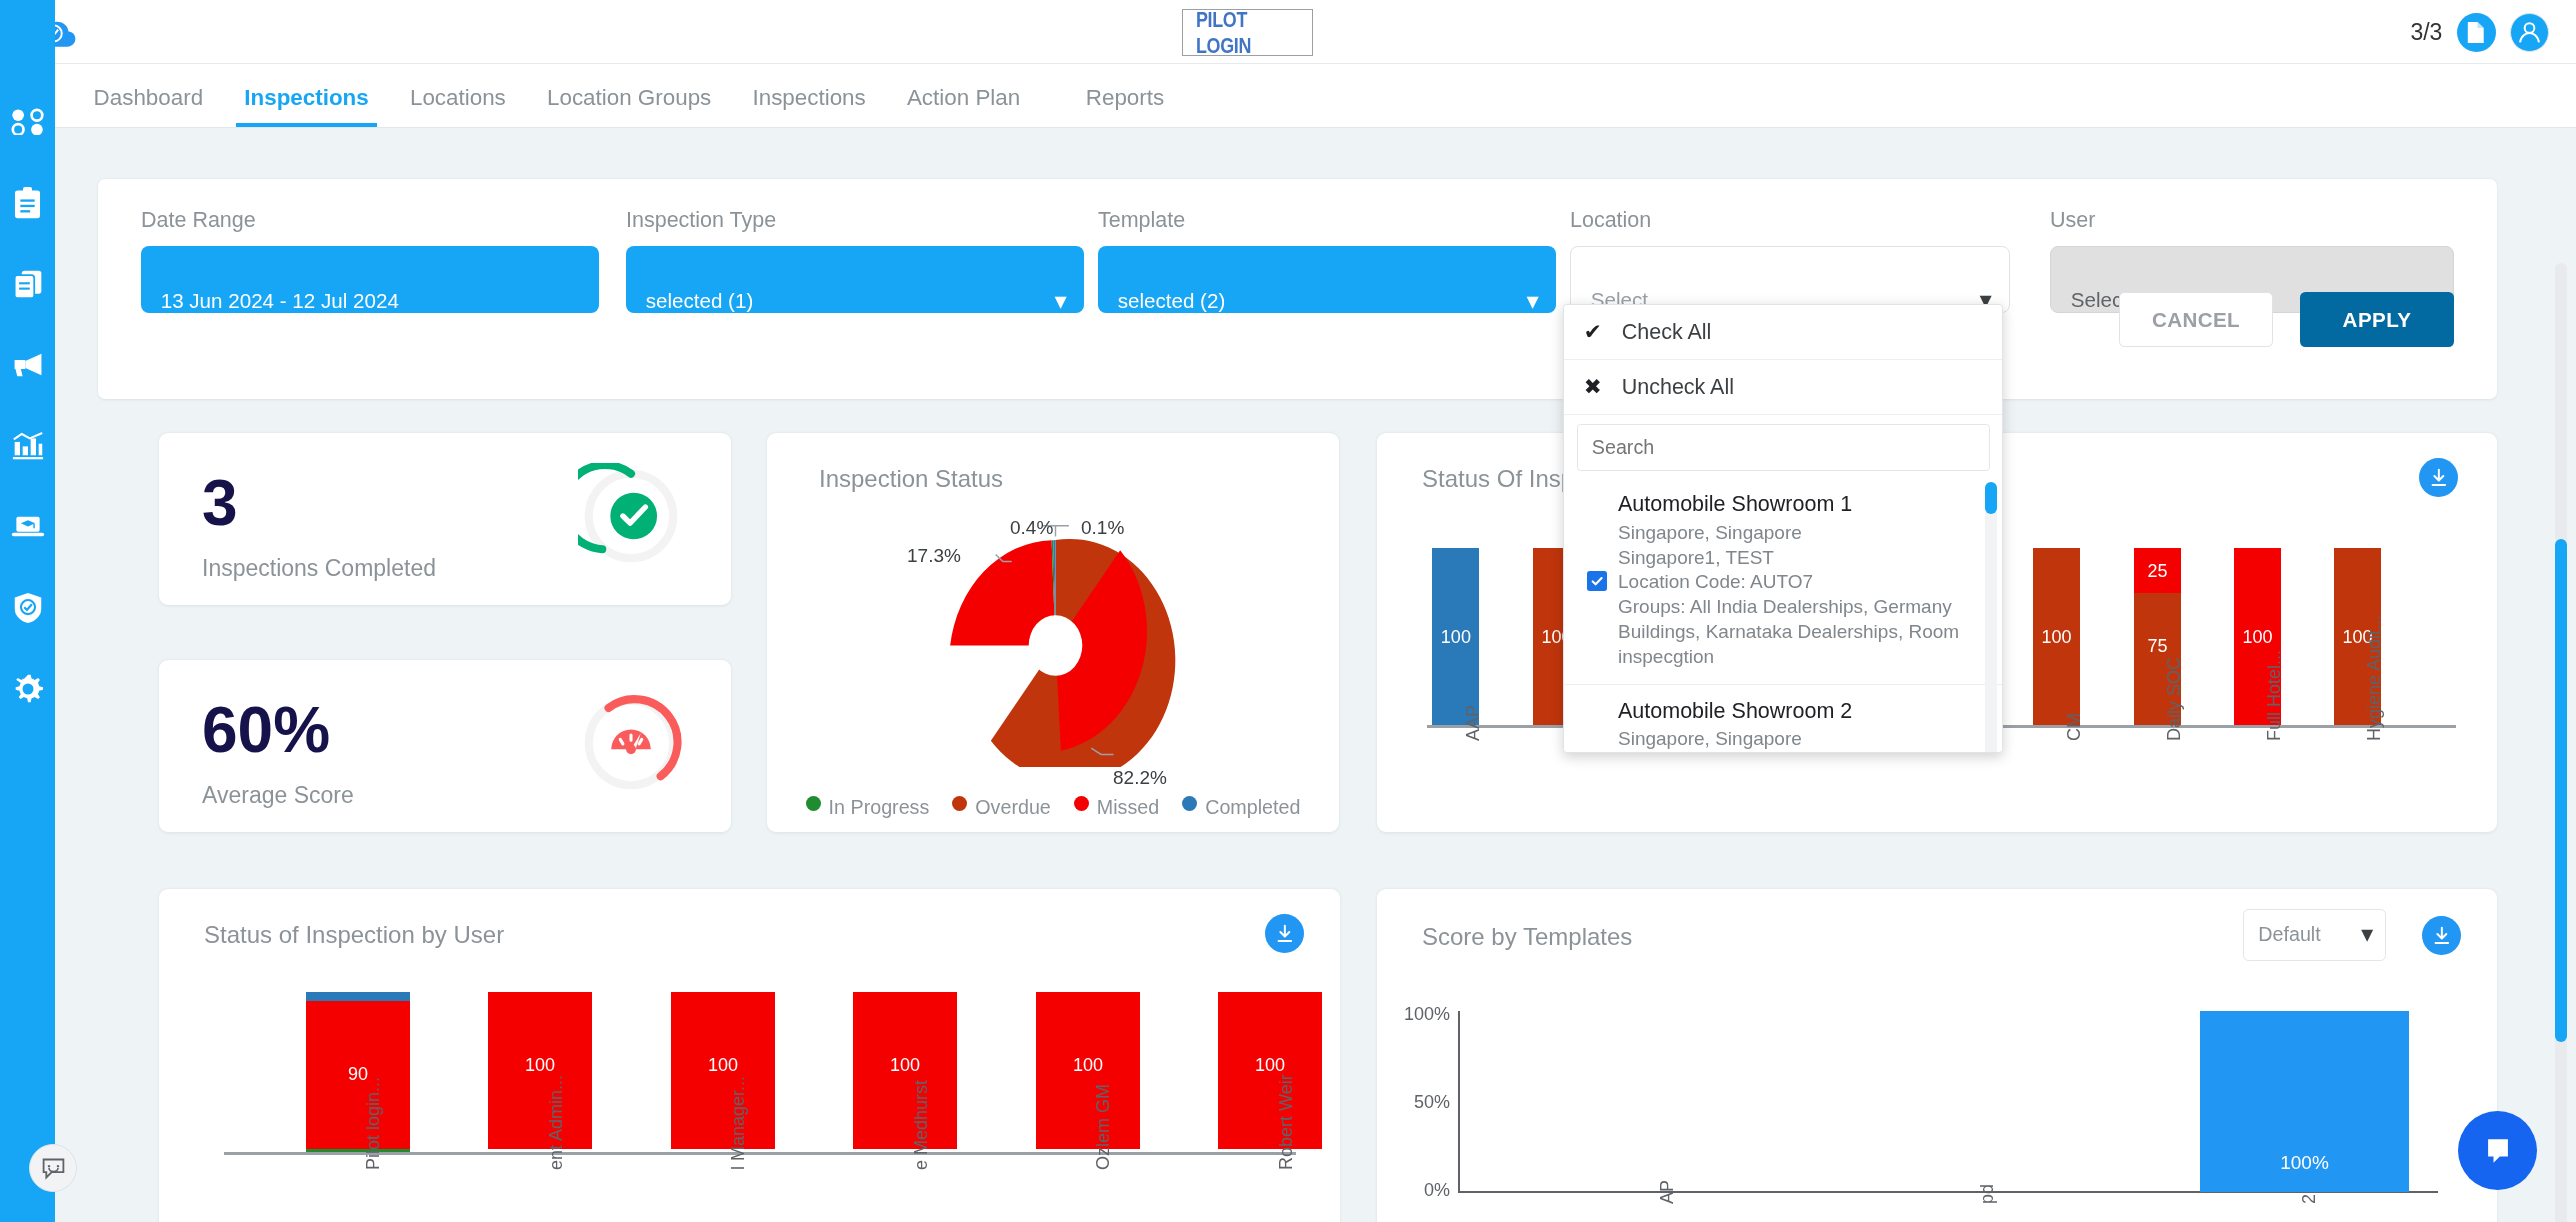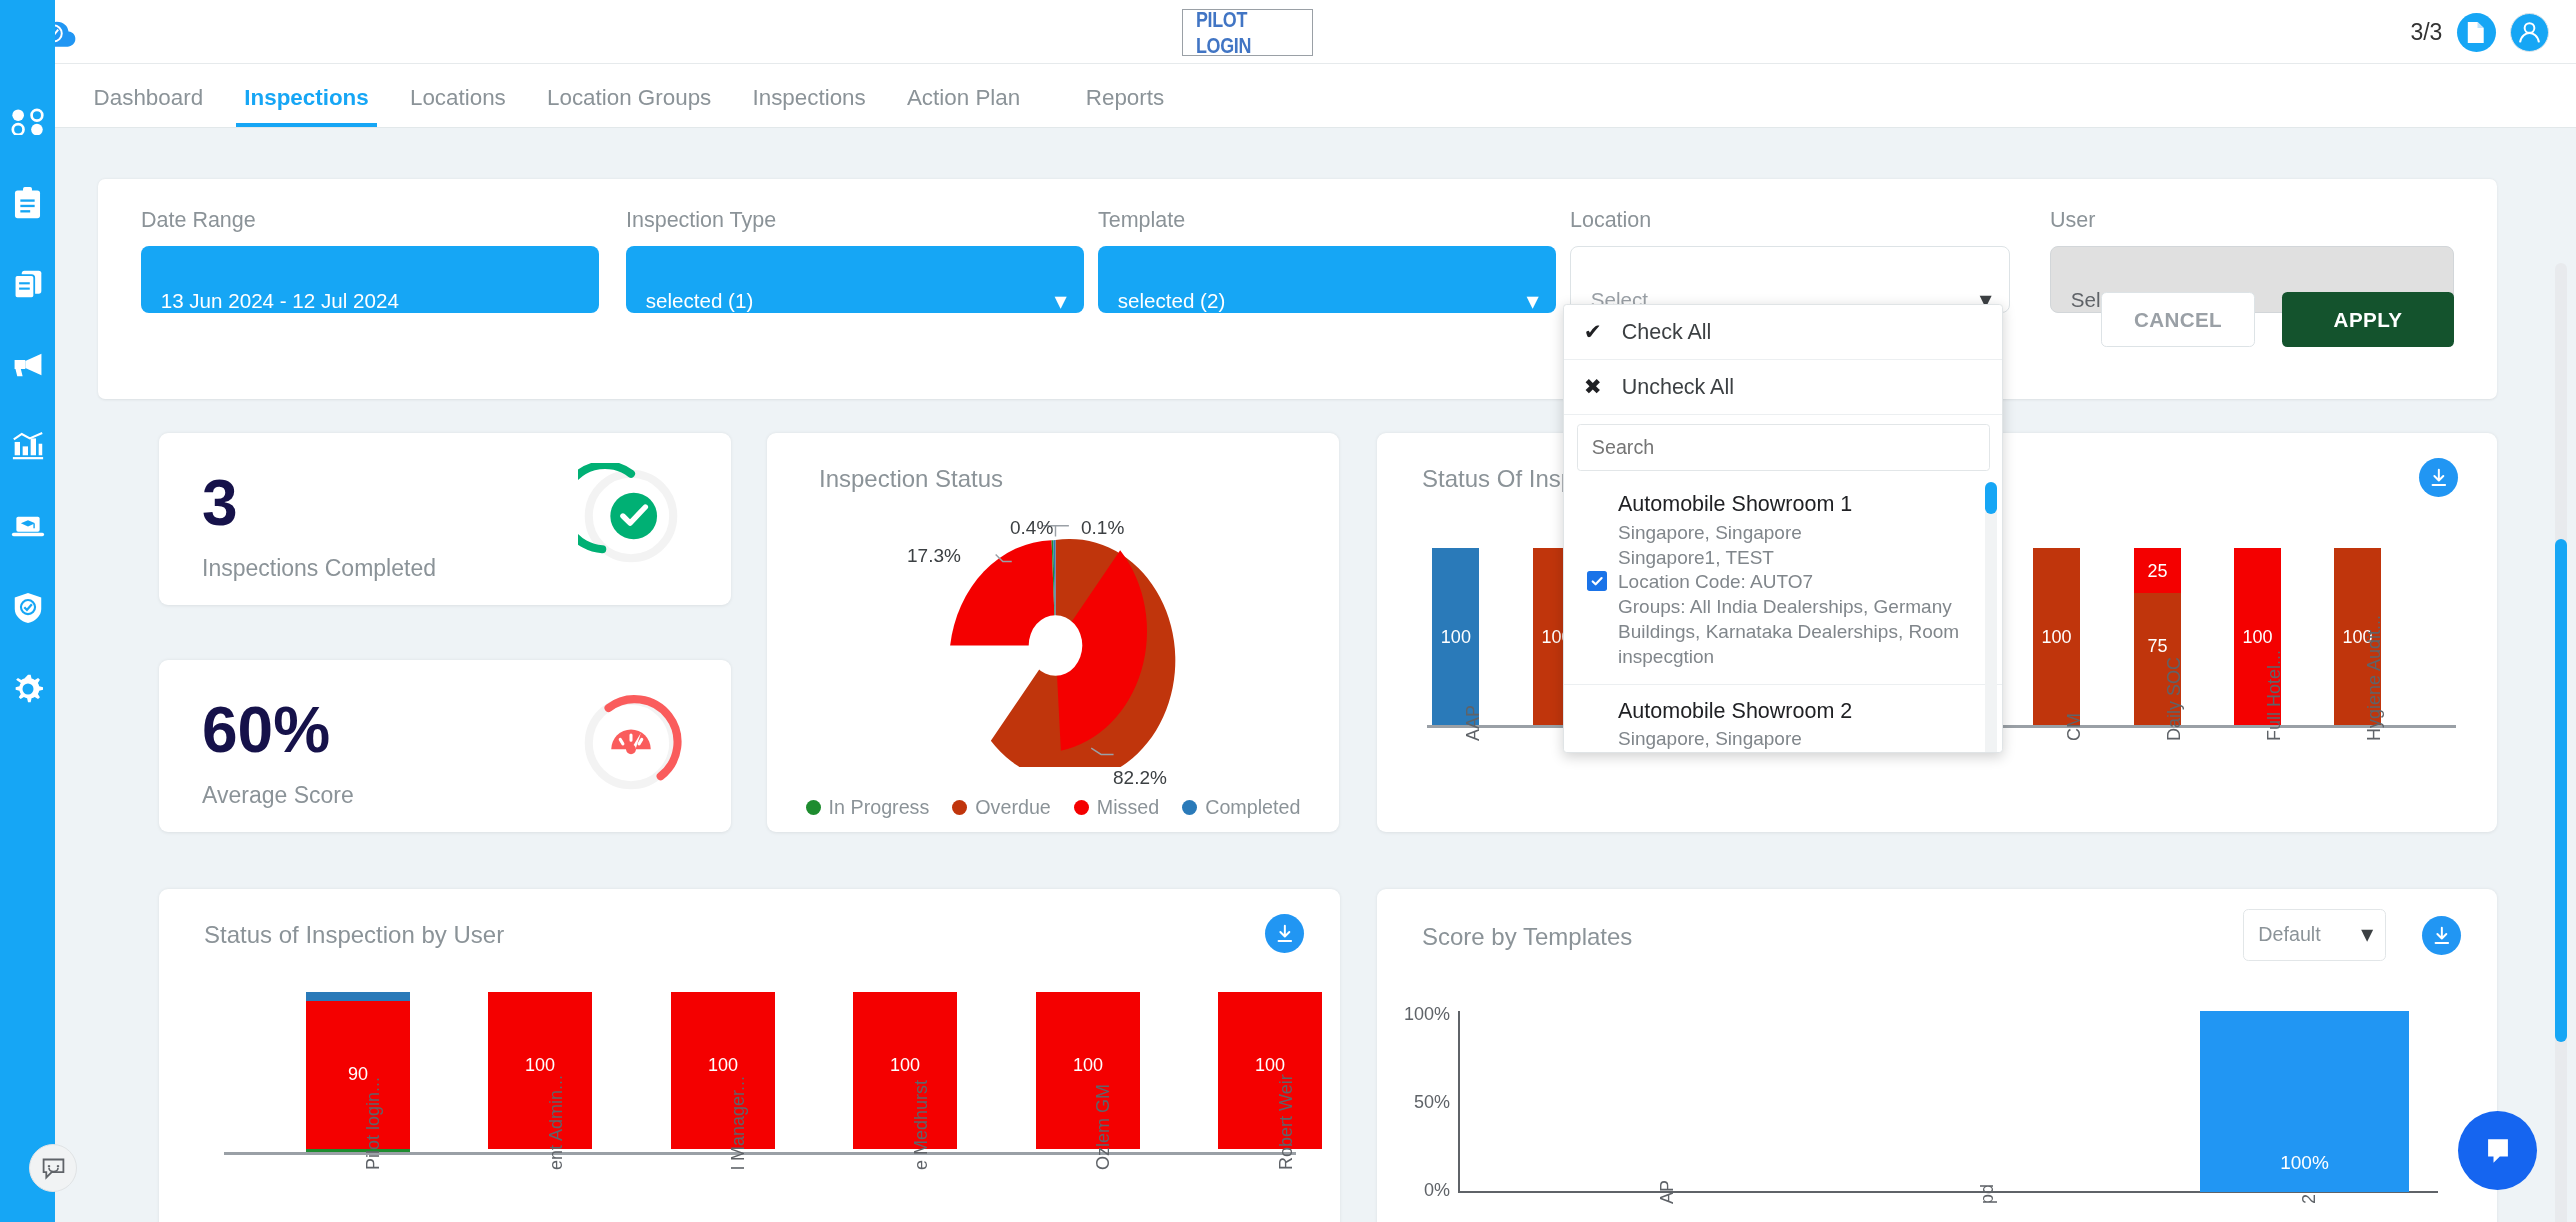--- a/index.html
+++ b/index.html
@@ -83,21 +83,21 @@
   .f-ctrl.grey { background: #e0e0e0; color: #5f6368; border: 0.9px solid #d2d6d9; }
   .caret {
     position: absolute; right: 18px; font-size: 21.5px; font-weight: bold; line-height: 1;
   }
   .btn-row { position: absolute; right: 43px; top: 113px; display: flex; gap: 27px; }
   .btn {
     height: 55px; border-radius: 5.4px; display: flex; align-items: center;
     justify-content: center; font-size: 20.6px; font-weight: bold; letter-spacing: 0.4px;
   }
   .btn.cancel { width: 154px; background: #fff; border: 0.9px solid #dde3e6; color: #9aa0a6; }
-  .btn.apply { width: 172px; background: #14532d; color: #fff; }
+  .btn.apply { width: 154px; background: #0369a1; color: #fff; }
   
   .dd-panel {
     position: absolute; left: 1563px; top: 304px; width: 440px; height: 449px;
     background: #fff; border: 0.9px solid #e0e4e6; border-radius: 3.6px;
     box-shadow: 0 3.6px 12.5px rgba(0,0,0,.18); z-index: 60; overflow: hidden;
   }
   .dd-action {
     height: 55px; display: flex; align-items: center; padding-left: 19.7px;
     font-size: 21.5px; color: #3c4043; border-bottom: 0.9px solid #eceff1;
   }
@@ -132,21 +132,21 @@
   }
   .card-title { font-size: 24px; color: #8b9398; }
   .stat-num { font-size: 64px; font-weight: bold; color: #16124a; line-height: 1; }
   .stat-label { font-size: 23px; color: #8b9398; margin-top: 19.7px; }
   .dl-btn {
     position: absolute; width: 39px; height: 39px; border-radius: 50%;
     background: #2196f3; display: flex; align-items: center; justify-content: center;
   }
   
   .legend { display: flex; gap: 23px; align-items: center; justify-content: center; }
-  .lg-item { display: flex; align-items: center; gap: 8px; font-size: 19.7px; color: #8b9398; }
+  .lg-item { display: flex; align-items: flex-start; gap: 8px; font-size: 19.7px; color: #8b9398; }
   .lg-dot { width: 15px; height: 15px; border-radius: 50%; }
   
   .axis-line { position: absolute; height: 2.7px; background: #9aa0a6; }
   .bar { position: absolute; }
   .bar-val {
     position: absolute; color: #fff; font-size: 18px; left: 0; right: 0;
     text-align: center;
   }
   .x-lbl {
     position: absolute; font-size: 18px; color: #5f6368;

